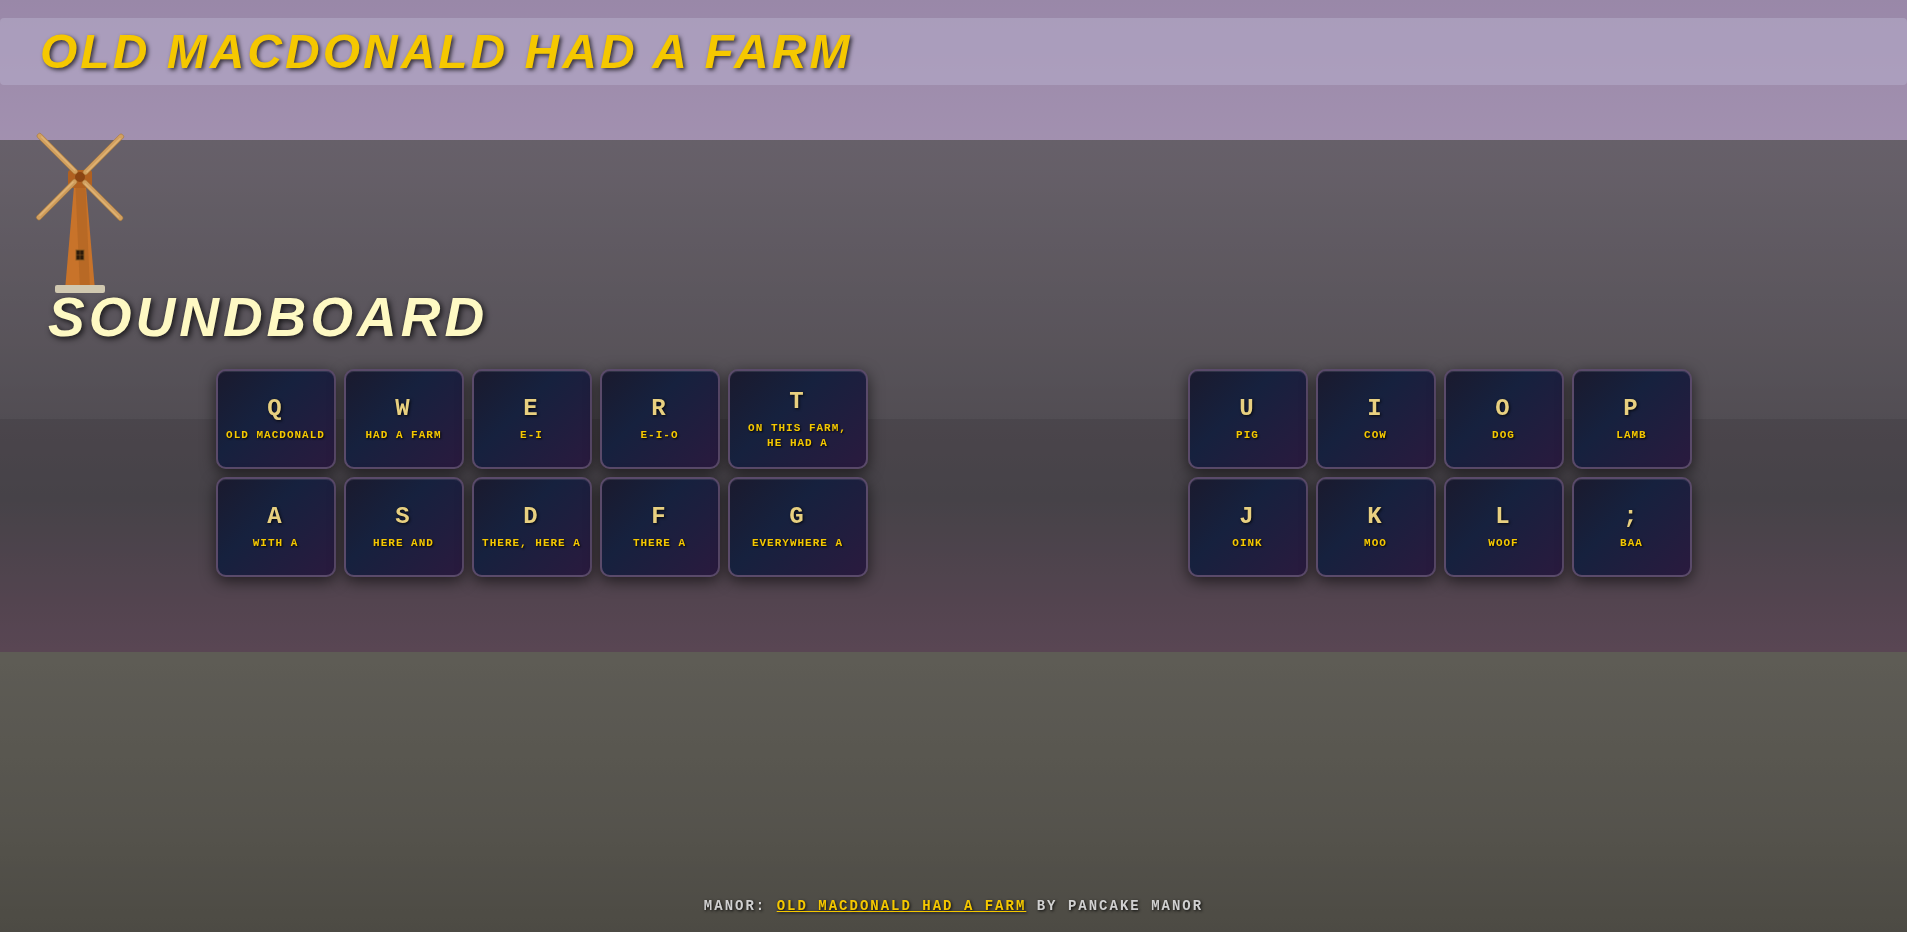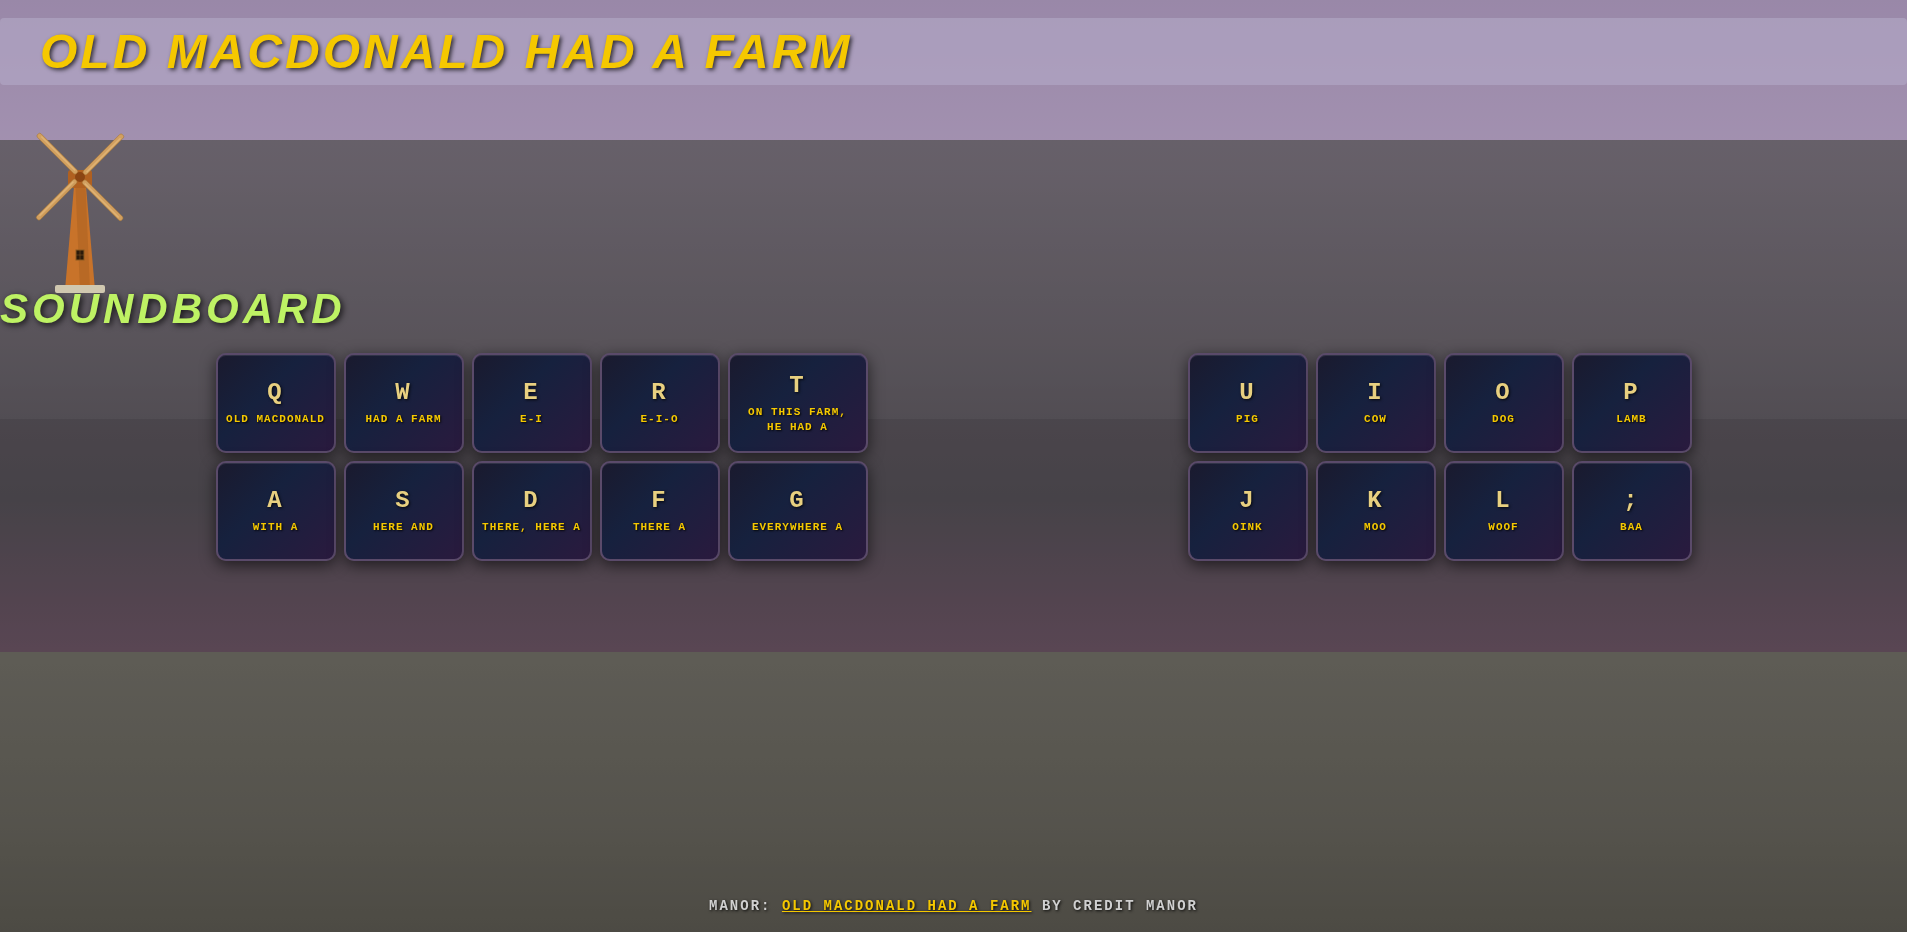--- a/index.html
+++ b/index.html
@@ -91,28 +91,29 @@
       position: relative;
     }
 
     .windmill-svg {
       width: 160px;
       height: 200px;
     }
 
     
     .soundboard-label {
-      font-size: 42px;
+      font-size: 55px;
       font-weight: 900;
-      color: #bef264;
+      color: #fef9c3;
       text-shadow: 2px 2px 6px rgba(0,0,0,0.8);
       letter-spacing: 4px;
       font-family: Impact, 'Arial Black', sans-serif;
       font-style: italic;
       margin-top: -10px;
+      margin-left: 48px;
     }
 
     
     .keys-area {
       display: flex;
       flex-direction: row;
       align-items: flex-start;
       justify-content: center;
       gap: 40px;
       margin-top: 20px;
@@ -361,16 +362,16 @@
         <div class="key-btn">
           <span class="key-letter">;</span>
           <span class="key-label">BAA</span>
         </div>
       </div>
     </div>
 
   </div>
 
   <div class="credit">
-    <span>MANOR: </span><a href="#">OLD MACDONALD HAD A FARM</a><span> BY CREDIT MANOR</span>
+    <span>MANOR: </span><a href="#">OLD MACDONALD HAD A FARM</a><span> BY PANCAKE MANOR</span>
   </div>
 
 </div>
 
 </body></html>

